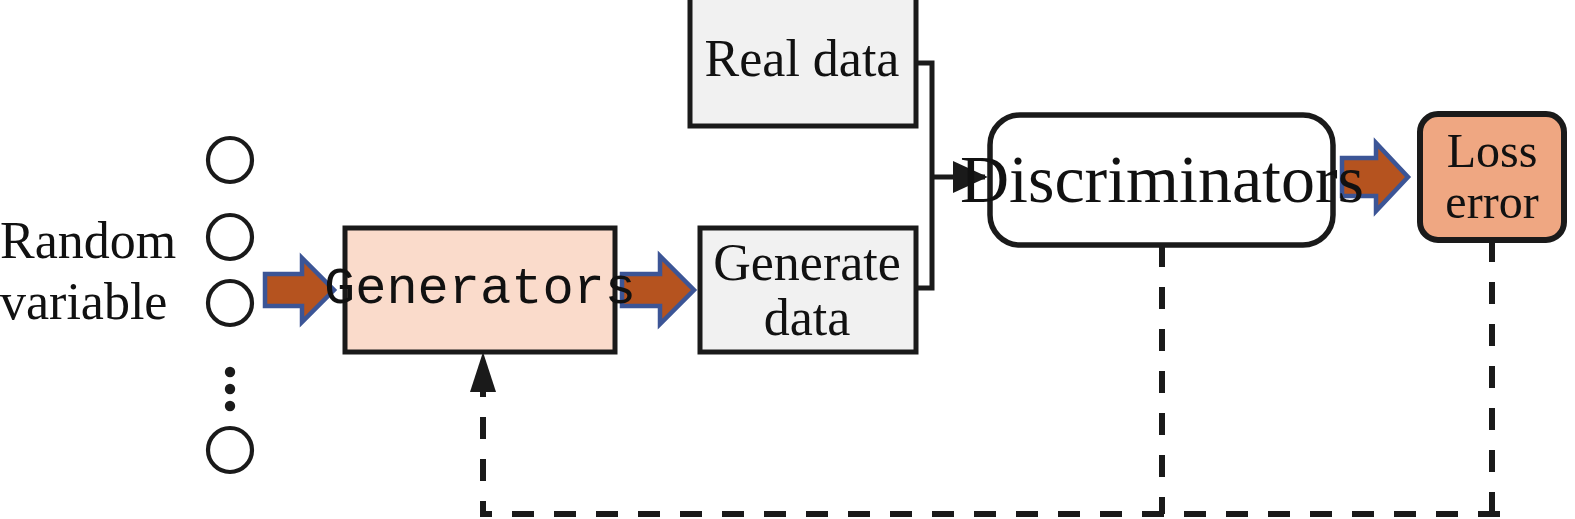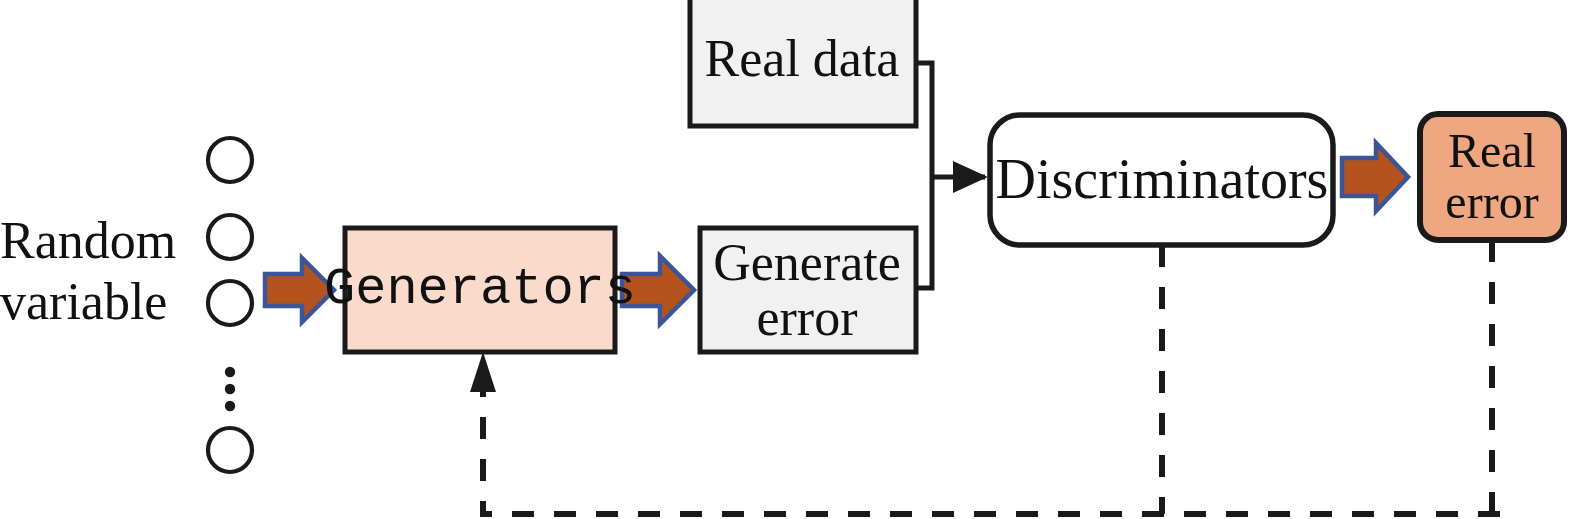--- a/index.html
+++ b/index.html
@@ -69,21 +69,21 @@
     width: 218px;
     height: 124px;
     font-size: 52px;
     line-height: 1.06;
   }
   #label-discriminators {
     left: 990px;
     top: 115px;
     width: 344px;
     height: 130px;
-    font-size: 56px;
+    font-size: 68px;
   }
   #label-loss-error {
     left: 1420px;
     top: 114px;
     width: 144px;
     height: 126px;
     font-size: 48px;
     line-height: 1.06;
   }
 </style>
@@ -153,20 +153,20 @@
   </svg>
 
   <div class="node-label" id="label-random-variable">Random
 variable</div>
 
   <div class="node-label" id="label-generators">Generators</div>
 
   <div class="node-label" id="label-real-data">Real data</div>
 
   <div class="node-label" id="label-generate-data">Generate
-error</div>
+data</div>
 
   <div class="node-label" id="label-discriminators">Discriminators</div>
 
-  <div class="node-label" id="label-loss-error">Real
+  <div class="node-label" id="label-loss-error">Loss
 error</div>
 
 </div>
 
 </body></html>

